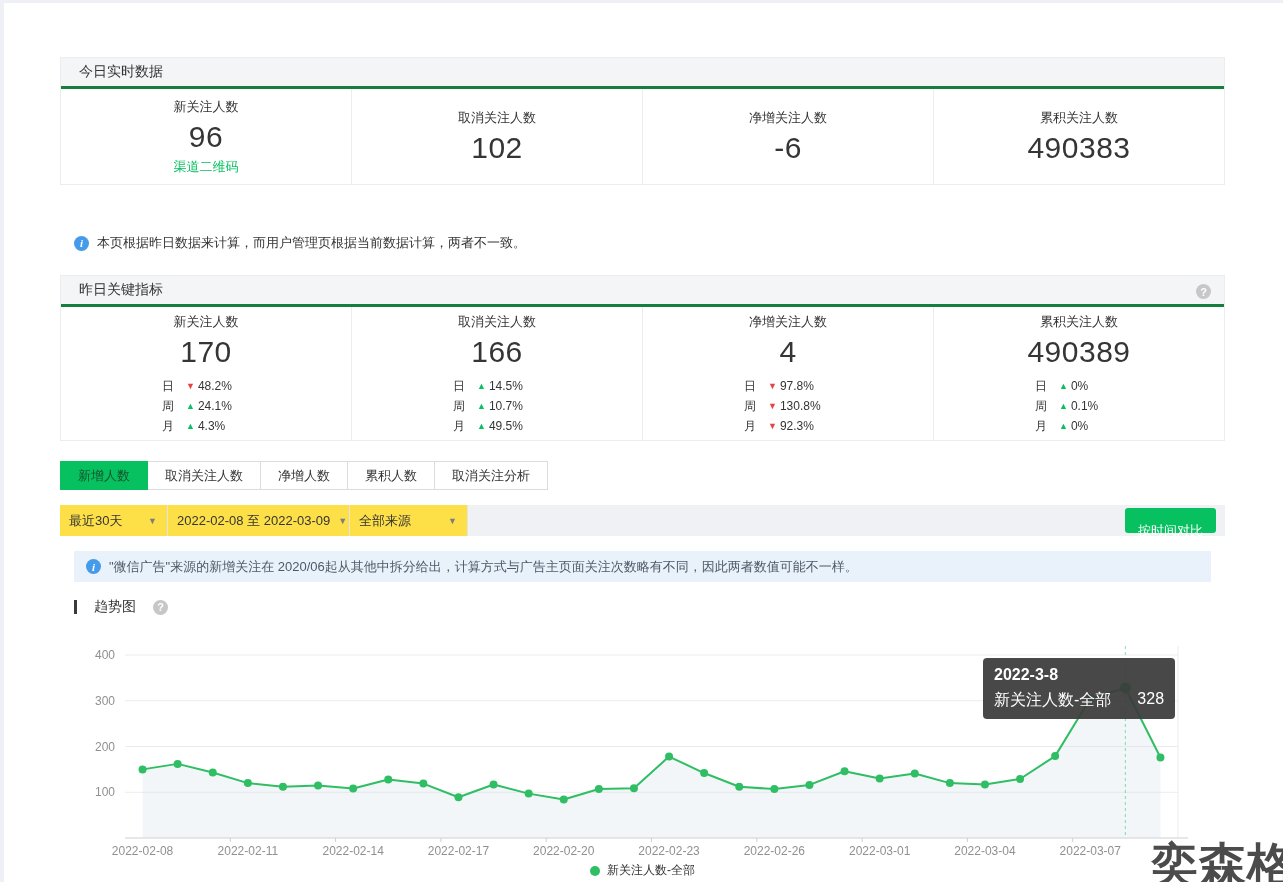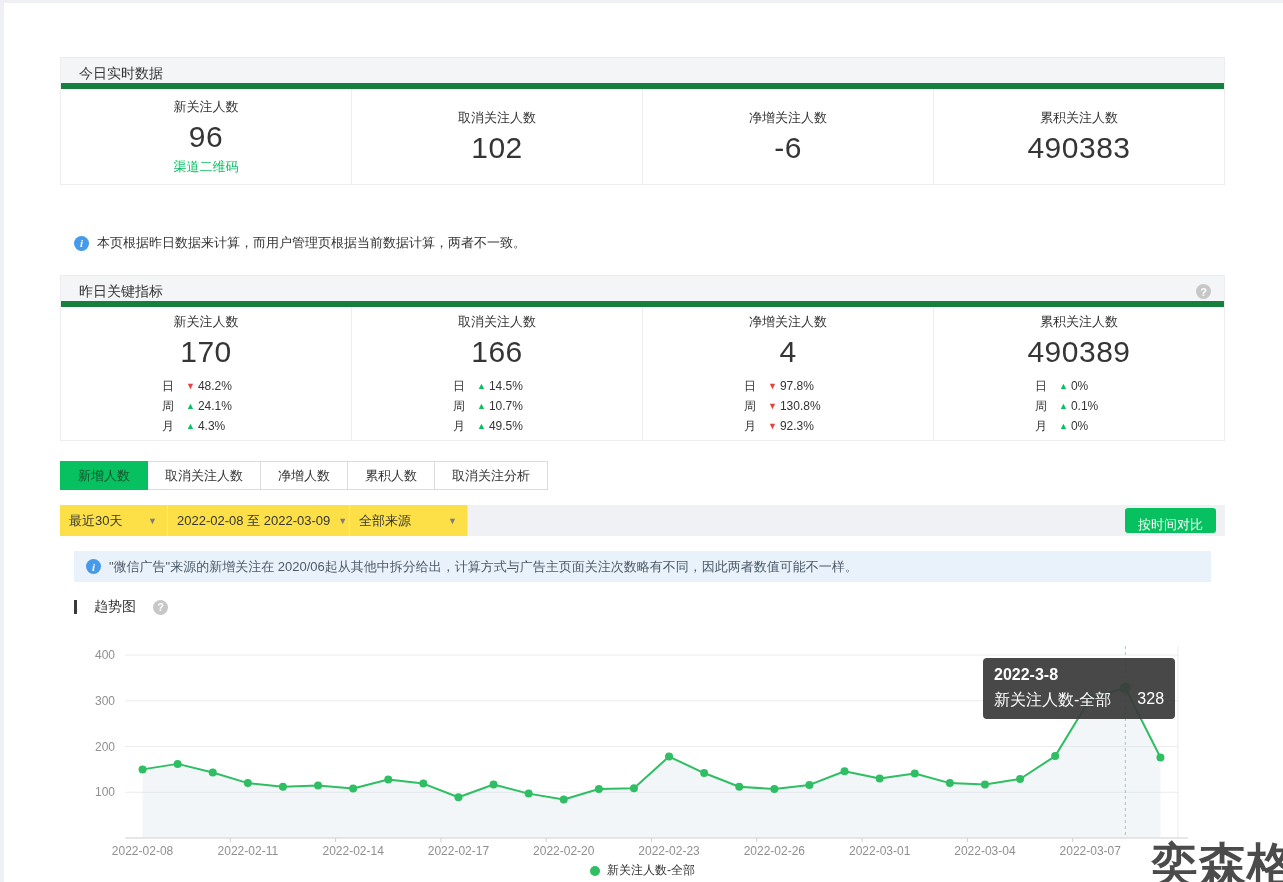--- a/index.html
+++ b/index.html
@@ -4,21 +4,21 @@
 <style>
   html,body{margin:0;padding:0;background:#fff;}
   body{font-family:"Liberation Sans","DejaVu Sans",sans-serif;color:#353535;}
   .page{position:relative;width:1283px;height:882px;overflow:hidden;background:#fff;}
   .edge-top{position:absolute;top:0;left:0;width:100%;height:3px;background:#eef0f5;}
   .edge-left{position:absolute;top:0;left:0;width:4px;height:100%;background:#eef0f5;}
 
   .panel{position:absolute;left:60px;width:1165px;background:#fff;border:1px solid #ededf0;box-sizing:border-box;}
   #panel-today{top:57px;height:128px;}
   #panel-yesterday{top:275px;height:166px;}
-  .panel-header{height:31px;background:#f4f5f7;border-bottom:6px solid #15803d;display:flex;align-items:flex-end;padding:0 18px;font-size:14px;position:relative;box-sizing:border-box;}
+  .panel-header{height:31px;background:#f4f5f7;border-bottom:3px solid #15803d;display:flex;align-items:center;padding:0 18px;font-size:14px;position:relative;box-sizing:border-box;}
   .panel-body{display:flex;align-items:stretch;}
   #panel-today .panel-body{height:95px;}
   #panel-yesterday .panel-body{height:133px;}
 
   .m-col{flex:1;display:flex;flex-direction:column;align-items:center;justify-content:center;gap:4px;}
   .m-col:not(:last-child){border-right:1px solid #ededf0;}
   .m-label{font-size:13px;color:#353535;}
   .m-value{font-size:30px;color:#353535;letter-spacing:.5px;}
   .m-link{font-size:13px;color:var(--green);cursor:pointer;text-decoration:none;}
   .trends{margin-top:5px;display:flex;flex-direction:column;gap:3px;min-width:88px;}
@@ -34,21 +34,21 @@
 
   .tabs{position:absolute;left:60px;top:461px;display:flex;}
   .tab{padding:0 17px;height:27px;line-height:27px;font-size:13px;background:#fff;border:1px solid #dcdcdc;margin-left:-1px;cursor:pointer;white-space:nowrap;}
   .tab:first-child{margin-left:0;}
   .tab.active{background:var(--green);border-color:var(--green);color:#14532d;position:relative;z-index:1;}
 
   .filterbar{position:absolute;left:60px;top:505px;width:1165px;height:31px;background:#f0f1f4;display:flex;align-items:stretch;}
   .filter-cell{background:#fde047;border-right:1px solid #e3e4e6;display:flex;align-items:center;justify-content:space-between;padding:0 10px 0 9px;font-size:13px;cursor:pointer;box-sizing:border-box;white-space:nowrap;}
   .fc1{width:108px;} .fc2{width:182px;} .fc3{width:118px;}
   .caret{font-size:9px;color:#7d7d7d;margin-left:8px;}
-  .compare-btn{margin-left:auto;margin-right:9px;align-self:center;height:25px;line-height:25px;padding:4px 13px;background:var(--green);color:#fff;font-size:13px;border:none;border-radius:3px;cursor:pointer;}
+  .compare-btn{margin-left:auto;margin-right:9px;align-self:center;height:25px;line-height:25px;padding:10px 13px;background:var(--green);color:#fff;font-size:13px;border:none;border-radius:3px;cursor:pointer;}
 
   .banner{position:absolute;left:74px;top:551px;width:1137px;height:31px;background:#e9f2fb;display:flex;align-items:center;gap:8px;padding:0 12px;font-size:13px;color:#4c5a68;box-sizing:border-box;}
 
   .trend-head{position:absolute;left:74px;top:598px;display:flex;align-items:center;gap:17px;font-size:14px;}
   .title-bar{width:3px;height:14px;background:#3a3a3a;}
 
   .chart-wrap{position:absolute;left:60px;top:640px;width:1165px;height:242px;}
   #trend-svg{position:absolute;left:0;top:0;}
   .axis-label{font-size:12px;fill:#909090;}
   .tooltip{position:absolute;left:923px;top:18px;background:rgba(58,58,58,.93);color:#fff;border-radius:4px;padding:8px 11px;font-size:16px;white-space:nowrap;z-index:5;}

